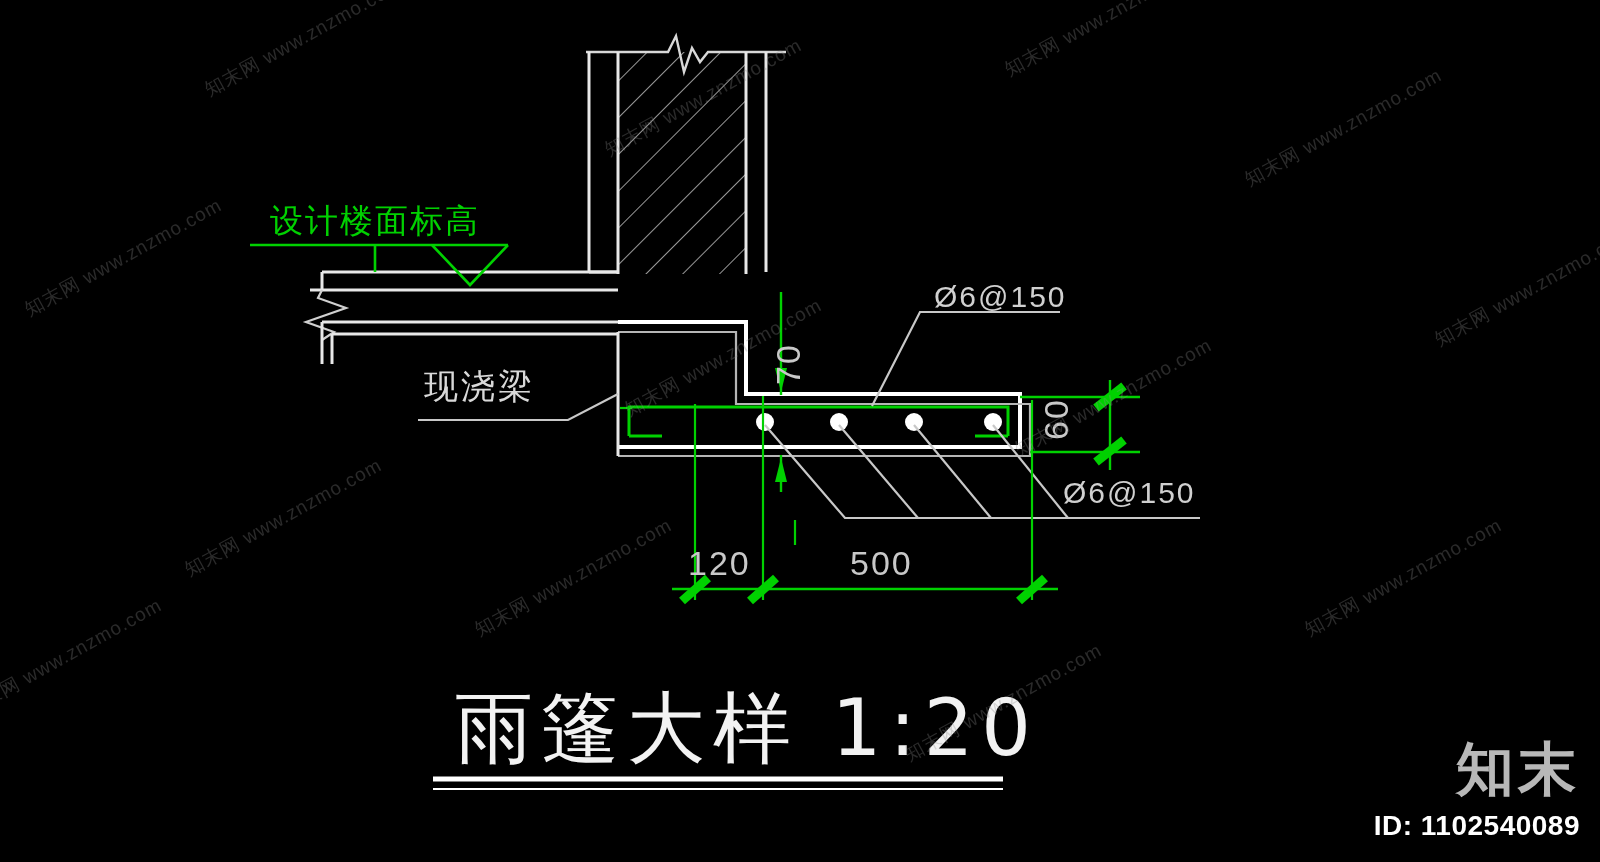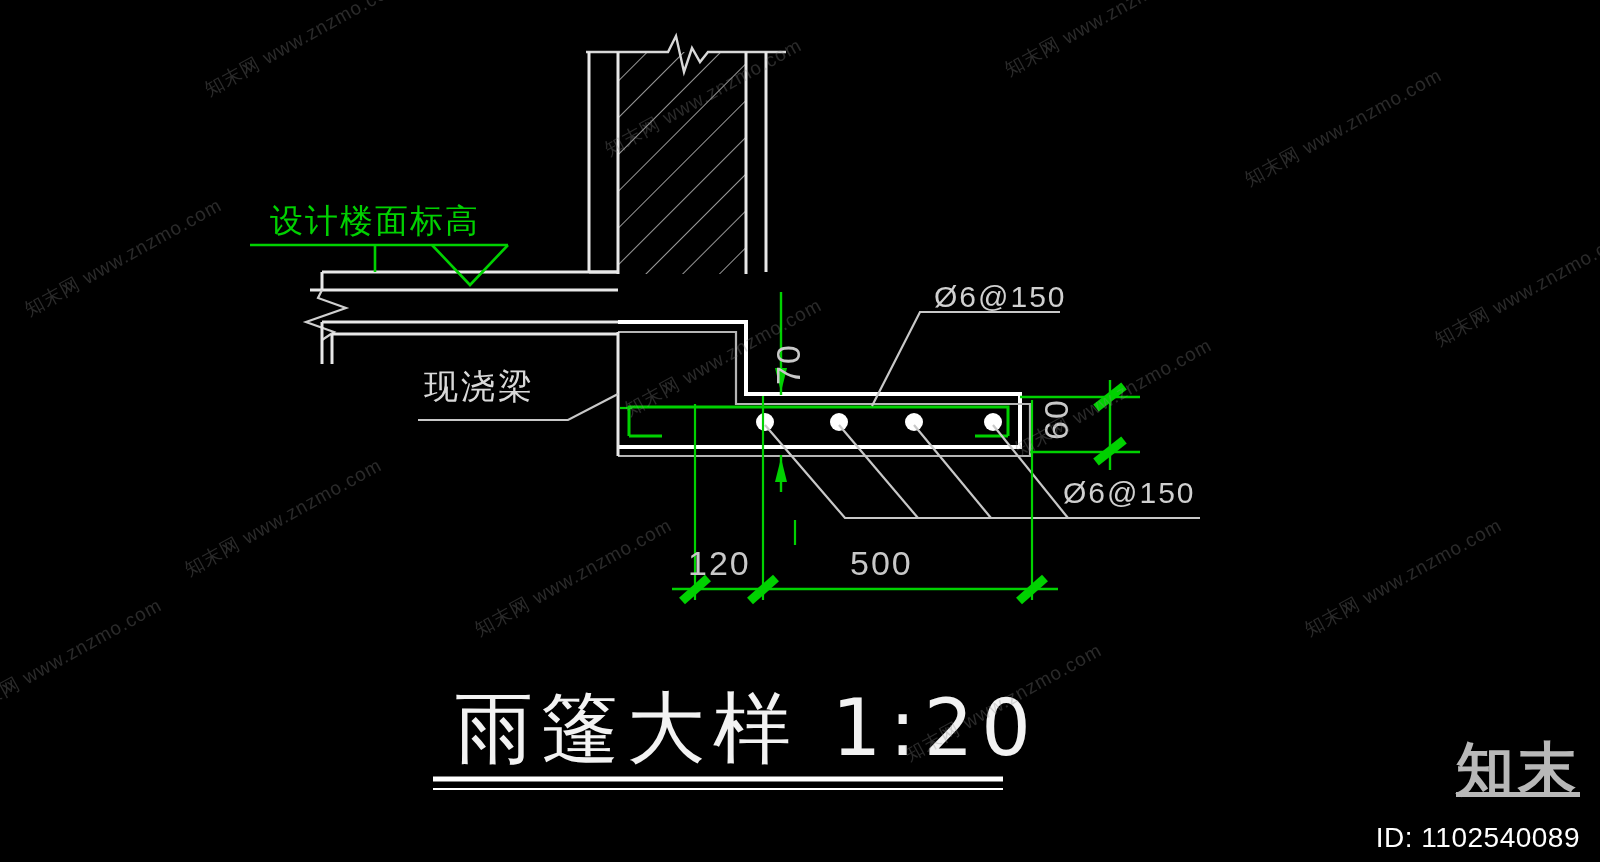--- a/index.html
+++ b/index.html
@@ -45,30 +45,29 @@
   .brand {
     position: absolute;
     right: 20px;
     bottom: 64px;
     color: #b8b8b8;
     font-family: "Liberation Sans", sans-serif;
     font-size: 58px;
     font-weight: bold;
     letter-spacing: 4px;
     line-height: 1;
-    text-decoration: underline;
   }
   .brand-id {
     position: absolute;
     right: 20px;
-    bottom: 10px;
+    bottom: 22px;
     color: #ffffff;
     font-family: "Liberation Sans", sans-serif;
     font-size: 28px;
-    font-weight: normal;
+    font-weight: bold;
     letter-spacing: 0.5px;
     line-height: 1;
   }
   .cadtext {
     font-family: "Liberation Sans", sans-serif;
     fill: #d0d0d0;
     font-size: 30px;
     letter-spacing: 2px;
   }
   .cadtext-cn {

